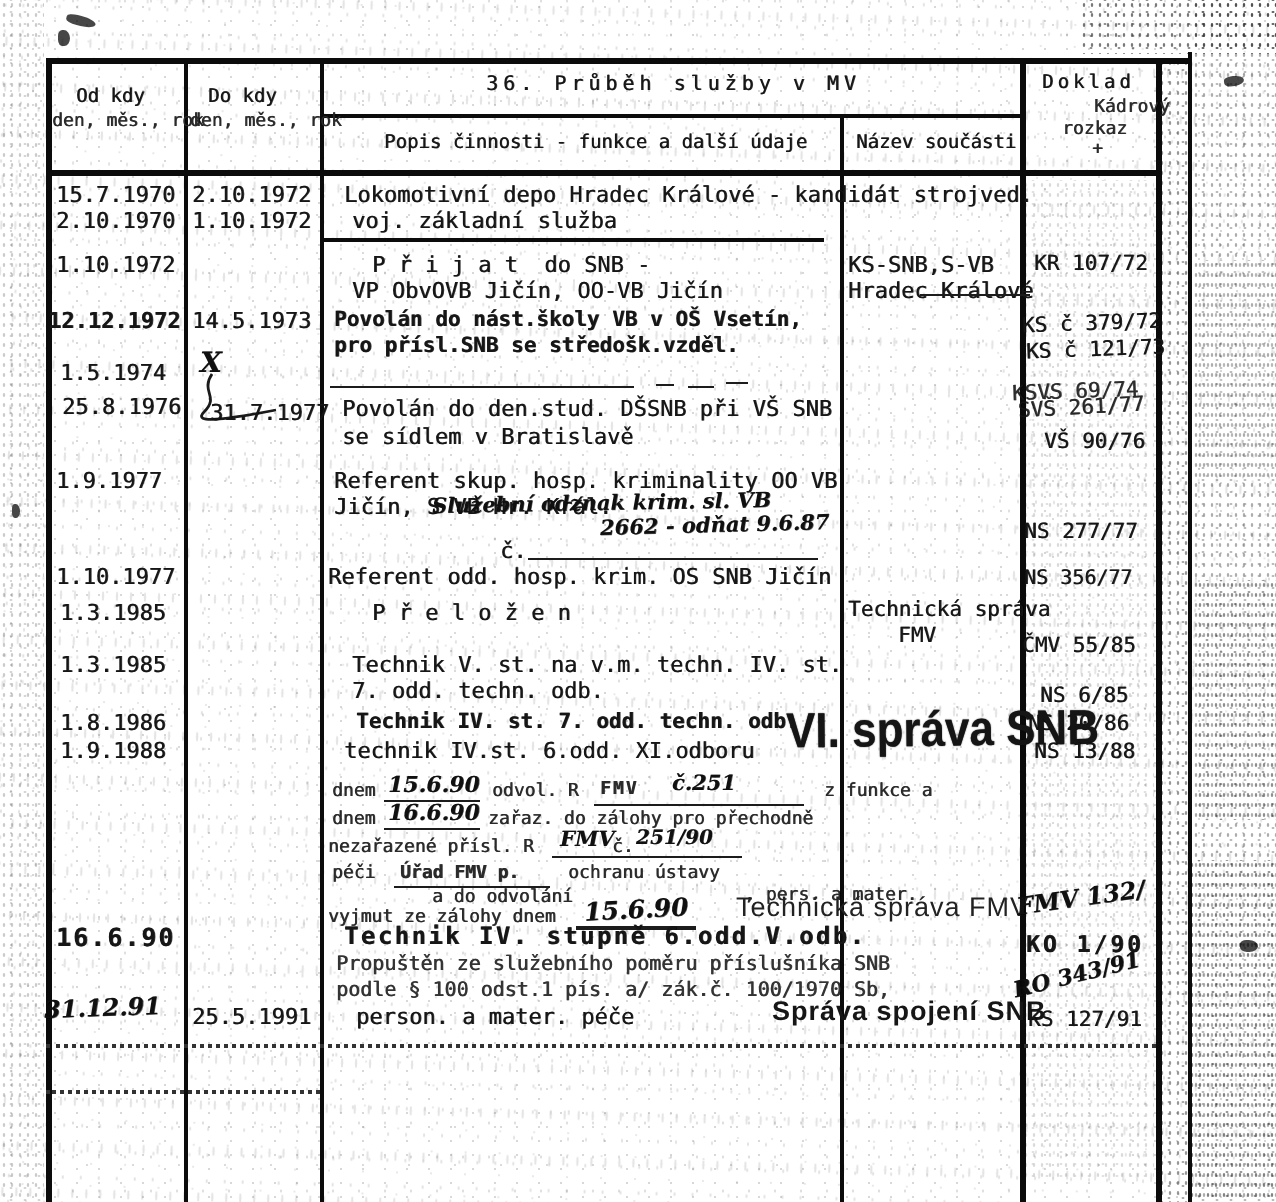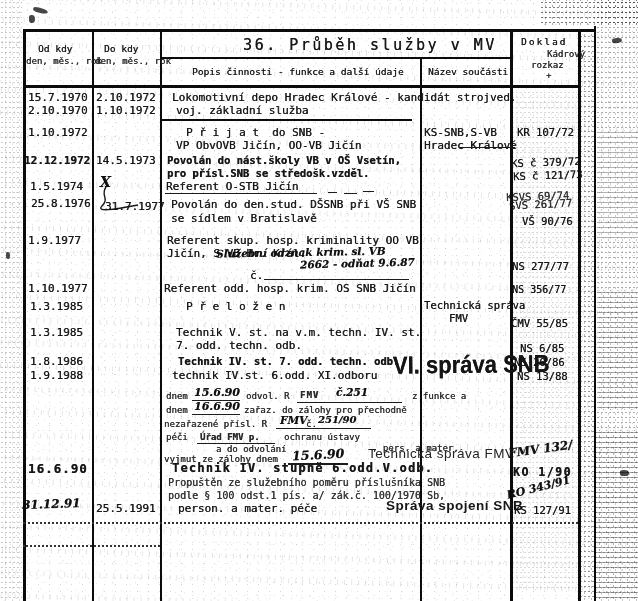--- a/index.html
+++ b/index.html
@@ -70,21 +70,21 @@
   <div class="ln" style="left:578px;top:29px;width:3px;height:572px;"></div>
   <div class="ln" style="left:594px;top:26px;width:2px;height:575px;"></div>
   <div class="ln" style="left:162px;top:119px;width:250px;height:2px;"></div>
   <div class="dash" style="left:23px;top:522px;width:555px;"></div>
   <div class="dash" style="left:23px;top:545px;width:137px;"></div>
 
   <div class="t sm" style="left:38px;top:44px;">Od kdy</div>
   <div class="t xs" style="left:26px;top:57px;">den, měs., rok</div>
   <div class="t sm" style="left:104px;top:44px;">Do kdy</div>
   <div class="t xs" style="left:95px;top:57px;">den, měs., rok</div>
-  <div class="t" style="left:243px;top:37px;font-size:15px;letter-spacing:2.5px;">36. Průběh služby v MV</div>
+  <div class="t" style="left:243px;top:37px;font-size:10px;letter-spacing:2.5px;">36. Průběh služby v MV</div>
   <div class="t sm" style="left:192px;top:67px;">Popis činnosti - funkce a další údaje</div>
   <div class="t sm" style="left:428px;top:67px;">Název součásti</div>
   <div class="t sm" style="left:521px;top:37px;letter-spacing:2px;">Doklad</div>
   <div class="t xs" style="left:527px;top:50px;padding-left:20px;">Kádrový</div>
   <div class="t xs" style="left:531px;top:61px;">rozkaz</div>
   <div class="t xs" style="left:546px;top:71px;">+</div>
 
   <div class="t" style="left:28px;top:92px;">15.7.1970</div>
   <div class="t" style="left:96px;top:92px;">2.10.1972</div>
   <div class="t" style="left:172px;top:92px;">Lokomotivní depo Hradec Králové - kandidát strojved.</div>
@@ -106,21 +106,20 @@
   <div class="t b" style="left:167px;top:155px;font-size:10.5px;">Povolán do nást.školy VB v OŠ Vsetín,</div>
   <div class="t b" style="left:167px;top:168px;font-size:10.5px;">pro přísl.SNB se středošk.vzděl.</div>
   <div class="t" style="left:511px;top:157px;font-size:10.5px;transform:rotate(-2deg);">KS č 379/72</div>
   <div class="t" style="left:513px;top:170px;font-size:10.5px;transform:rotate(-2deg);">KS č 121/73</div>
 
   <div class="t" style="left:30px;top:181px;">1.5.1974</div>
   <div class="hw" style="position:absolute;left:100px;top:174px;font-size:14px;">X</div>
   <svg style="position:absolute;left:92px;top:186px;" width="50" height="34" viewBox="0 0 50 34">
     <path d="M14,1 C8,10 18,12 10,20 C4,26 20,24 46,19" stroke="#1a1a1a" stroke-width="1.4" fill="none"></path>
   </svg>
-  <div class="t" style="left:166px;top:181px;">Referent O-STB Jičín</div>
   <div class="underl" style="left:165px;top:193px;width:152px;"></div>
   <div class="underl" style="left:328px;top:192px;width:9px;"></div>
   <div class="underl" style="left:344px;top:193px;width:13px;"></div>
   <div class="underl" style="left:363px;top:191px;width:11px;"></div>
 
   <div class="t" style="left:31px;top:198px;">25.8.1976</div>
   <div class="t" style="left:105px;top:201px;">31.7.1977</div>
   <div class="t" style="left:171px;top:199px;">Povolán do den.stud. DŠSNB při VŠ SNB</div>
   <div class="t" style="left:171px;top:213px;">se sídlem v Bratislavě</div>
   <div class="t" style="left:506px;top:191px;font-size:10.5px;transform:rotate(-2deg);opacity:.9;">KSVS 69/74</div>

